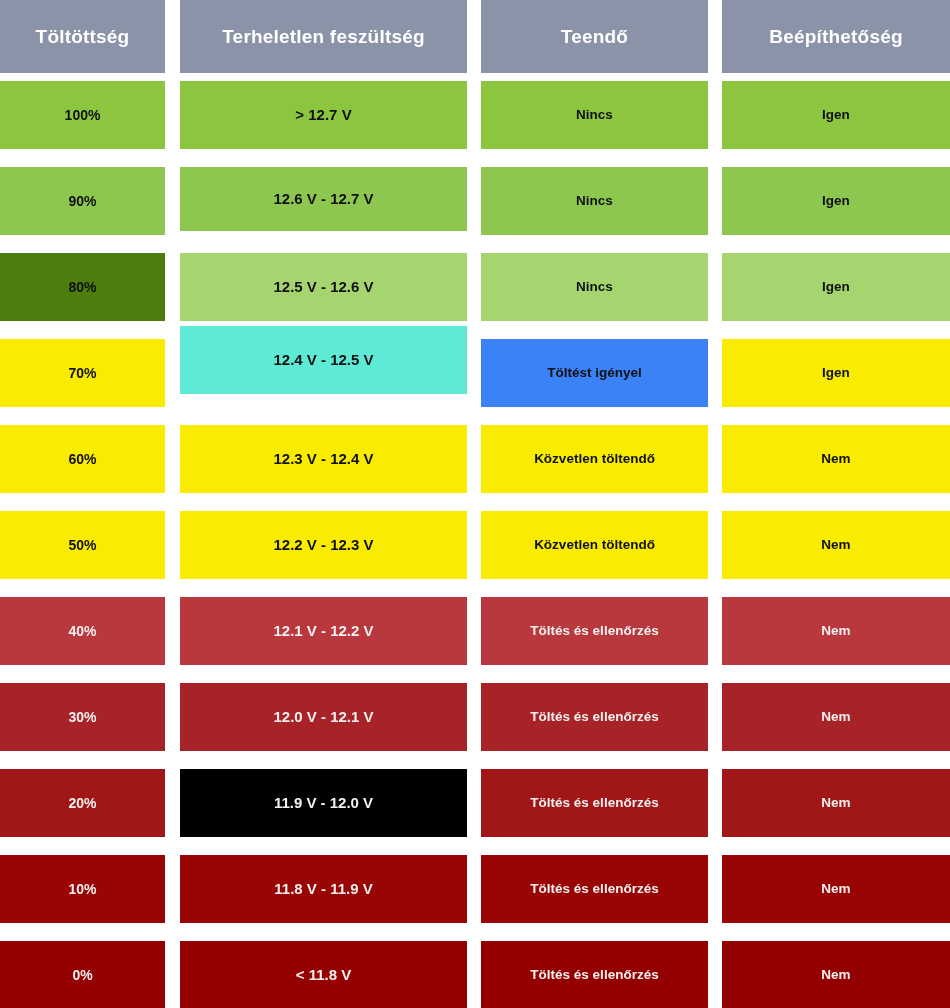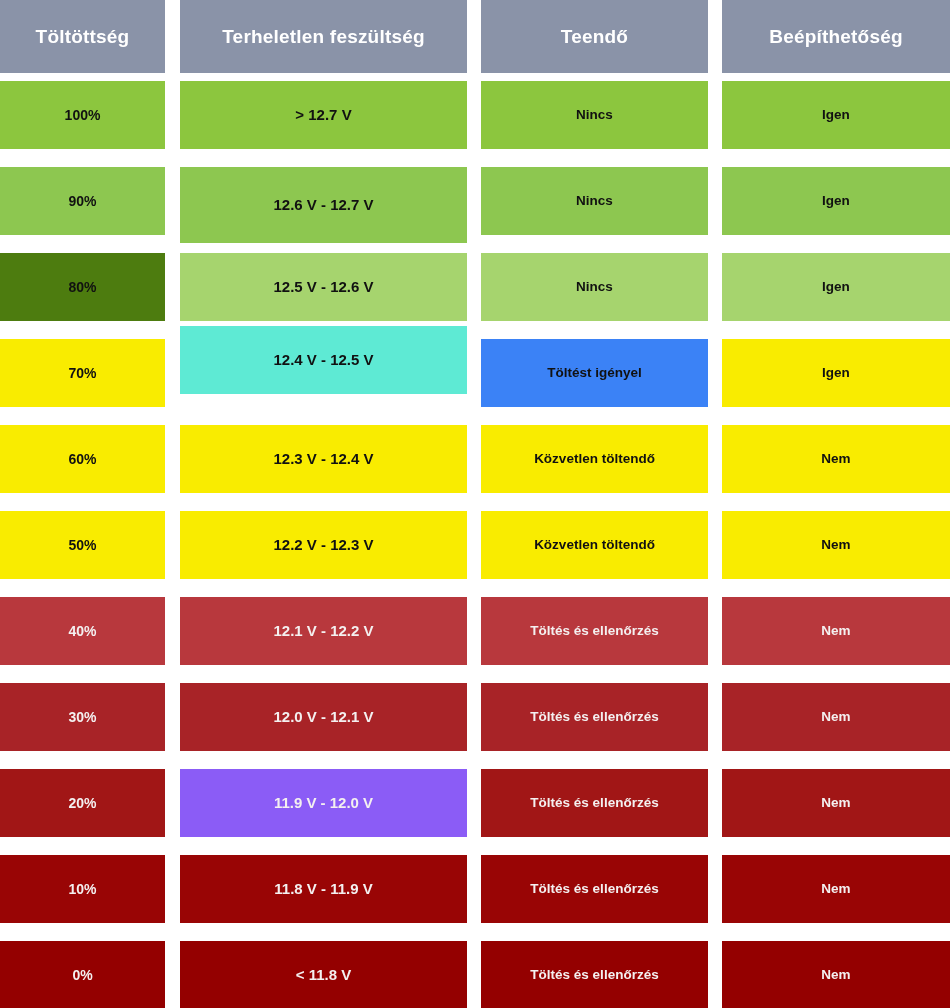--- a/index.html
+++ b/index.html
@@ -73,21 +73,21 @@
 <div id="table-root">
     <div class="cell header-cell col-1">Terheletlen feszültség</div>
     <div class="cell header-cell col-0">Töltöttség</div>
     <div class="cell header-cell col-2">Teendő</div>
     <div class="cell header-cell col-3">Beépíthetőség</div>
     <div class="cell body-cell col-0 dark-text" style="top: 81px; height: 68px; background: rgb(140, 198, 62); color: rgb(17, 17, 17);">100%</div>
     <div class="cell body-cell col-1 dark-text" style="top: 81px; height: 68px; background: rgb(140, 198, 62); color: rgb(17, 17, 17);">&gt; 12.7 V</div>
     <div class="cell body-cell col-2 dark-text" style="top: 81px; height: 68px; background: rgb(140, 198, 62); color: rgb(17, 17, 17);">Nincs</div>
     <div class="cell body-cell col-3 dark-text" style="top: 81px; height: 68px; background: rgb(140, 198, 62); color: rgb(17, 17, 17);">Igen</div>
     <div class="cell body-cell col-0 dark-text" style="top: 167px; height: 68px; background: rgb(141, 199, 80); color: rgb(17, 17, 17);">90%</div>
-    <div class="cell body-cell col-1 dark-text" style="top: 167px; height: 76px; background: rgb(141, 199, 80); color: rgb(17, 17, 17);">12.6 V  -  12.7 V</div>
+    <div class="cell body-cell col-1 dark-text" style="top: 167px; height: 64px; background: rgb(141, 199, 80); color: rgb(17, 17, 17);">12.6 V  -  12.7 V</div>
     <div class="cell body-cell col-2 dark-text" style="top: 167px; height: 68px; background: rgb(141, 199, 80); color: rgb(17, 17, 17);">Nincs</div>
     <div class="cell body-cell col-3 dark-text" style="top: 167px; height: 68px; background: rgb(141, 199, 80); color: rgb(17, 17, 17);">Igen</div>
     <div class="cell body-cell col-0 dark-text" style="top: 253px; height: 68px; background: #4d7c0f; color: rgb(17, 17, 17);">80%</div>
     <div class="cell body-cell col-1 dark-text" style="top: 253px; height: 68px; background: rgb(166, 212, 110); color: rgb(17, 17, 17);">12.5 V  -  12.6 V</div>
     <div class="cell body-cell col-2 dark-text" style="top: 253px; height: 68px; background: rgb(166, 212, 110); color: rgb(17, 17, 17);">Nincs</div>
     <div class="cell body-cell col-3 dark-text" style="top: 253px; height: 68px; background: rgb(166, 212, 110); color: rgb(17, 17, 17);">Igen</div>
     <div class="cell body-cell col-0 dark-text" style="top: 339px; height: 68px; background: rgb(249, 236, 0); color: rgb(17, 17, 17);">70%</div>
     <div class="cell body-cell col-1 dark-text" style="top: 326px; height: 68px; background: #5eead4; color: rgb(17, 17, 17);">12.4 V  -  12.5 V</div>
     <div class="cell body-cell col-2 dark-text" style="top: 339px; height: 68px; background: #3b82f6; color: rgb(17, 17, 17);">Töltést igényel</div>
     <div class="cell body-cell col-3 dark-text" style="top: 339px; height: 68px; background: rgb(249, 236, 0); color: rgb(17, 17, 17);">Igen</div>
@@ -101,21 +101,21 @@
     <div class="cell body-cell col-3 dark-text" style="top: 511px; height: 68px; background: rgb(249, 236, 0); color: rgb(17, 17, 17);">Nem</div>
     <div class="cell body-cell col-0 light-text" style="top: 597px; height: 68px; background: rgb(184, 56, 61); color: rgb(244, 240, 240);">40%</div>
     <div class="cell body-cell col-1 light-text" style="top: 597px; height: 68px; background: rgb(184, 56, 61); color: rgb(244, 240, 240);">12.1 V  -  12.2 V</div>
     <div class="cell body-cell col-2 light-text" style="top: 597px; height: 68px; background: rgb(184, 56, 61); color: rgb(244, 240, 240);">Töltés és ellenőrzés</div>
     <div class="cell body-cell col-3 light-text" style="top: 597px; height: 68px; background: rgb(184, 56, 61); color: rgb(244, 240, 240);">Nem</div>
     <div class="cell body-cell col-0 light-text" style="top: 683px; height: 68px; background: rgb(168, 35, 39); color: rgb(244, 240, 240);">30%</div>
     <div class="cell body-cell col-1 light-text" style="top: 683px; height: 68px; background: rgb(168, 35, 39); color: rgb(244, 240, 240);">12.0 V  -  12.1 V</div>
     <div class="cell body-cell col-2 light-text" style="top: 683px; height: 68px; background: rgb(168, 35, 39); color: rgb(244, 240, 240);">Töltés és ellenőrzés</div>
     <div class="cell body-cell col-3 light-text" style="top: 683px; height: 68px; background: rgb(168, 35, 39); color: rgb(244, 240, 240);">Nem</div>
     <div class="cell body-cell col-0 light-text" style="top: 769px; height: 68px; background: rgb(161, 22, 22); color: rgb(244, 240, 240);">20%</div>
-    <div class="cell body-cell col-1 light-text" style="top: 769px; height: 68px; background: #8b5cf6; color: rgb(244, 240, 240);">11.9 V  -  12.0 V</div>
+    <div class="cell body-cell col-1 light-text" style="top: 769px; height: 68px; background: #000000; color: rgb(244, 240, 240);">11.9 V  -  12.0 V</div>
     <div class="cell body-cell col-2 light-text" style="top: 769px; height: 68px; background: rgb(161, 22, 22); color: rgb(244, 240, 240);">Töltés és ellenőrzés</div>
     <div class="cell body-cell col-3 light-text" style="top: 769px; height: 68px; background: rgb(161, 22, 22); color: rgb(244, 240, 240);">Nem</div>
     <div class="cell body-cell col-0 light-text" style="top: 855px; height: 68px; background: rgb(153, 5, 5); color: rgb(244, 240, 240);">10%</div>
     <div class="cell body-cell col-1 light-text" style="top: 855px; height: 68px; background: rgb(153, 5, 5); color: rgb(244, 240, 240);">11.8 V  -  11.9 V</div>
     <div class="cell body-cell col-2 light-text" style="top: 855px; height: 68px; background: rgb(153, 5, 5); color: rgb(244, 240, 240);">Töltés és ellenőrzés</div>
     <div class="cell body-cell col-3 light-text" style="top: 855px; height: 68px; background: rgb(153, 5, 5); color: rgb(244, 240, 240);">Nem</div>
     <div class="cell body-cell col-0 light-text" style="top: 941px; height: 68px; background: rgb(148, 0, 0); color: rgb(244, 240, 240);">0%</div>
     <div class="cell body-cell col-1 light-text" style="top: 941px; height: 68px; background: rgb(148, 0, 0); color: rgb(244, 240, 240); text-align: right;">&lt; 11.8 V</div>
     <div class="cell body-cell col-2 light-text" style="top: 941px; height: 68px; background: rgb(148, 0, 0); color: rgb(244, 240, 240);">Töltés és ellenőrzés</div>
     <div class="cell body-cell col-3 light-text" style="top: 941px; height: 68px; background: rgb(148, 0, 0); color: rgb(244, 240, 240);">Nem</div>

